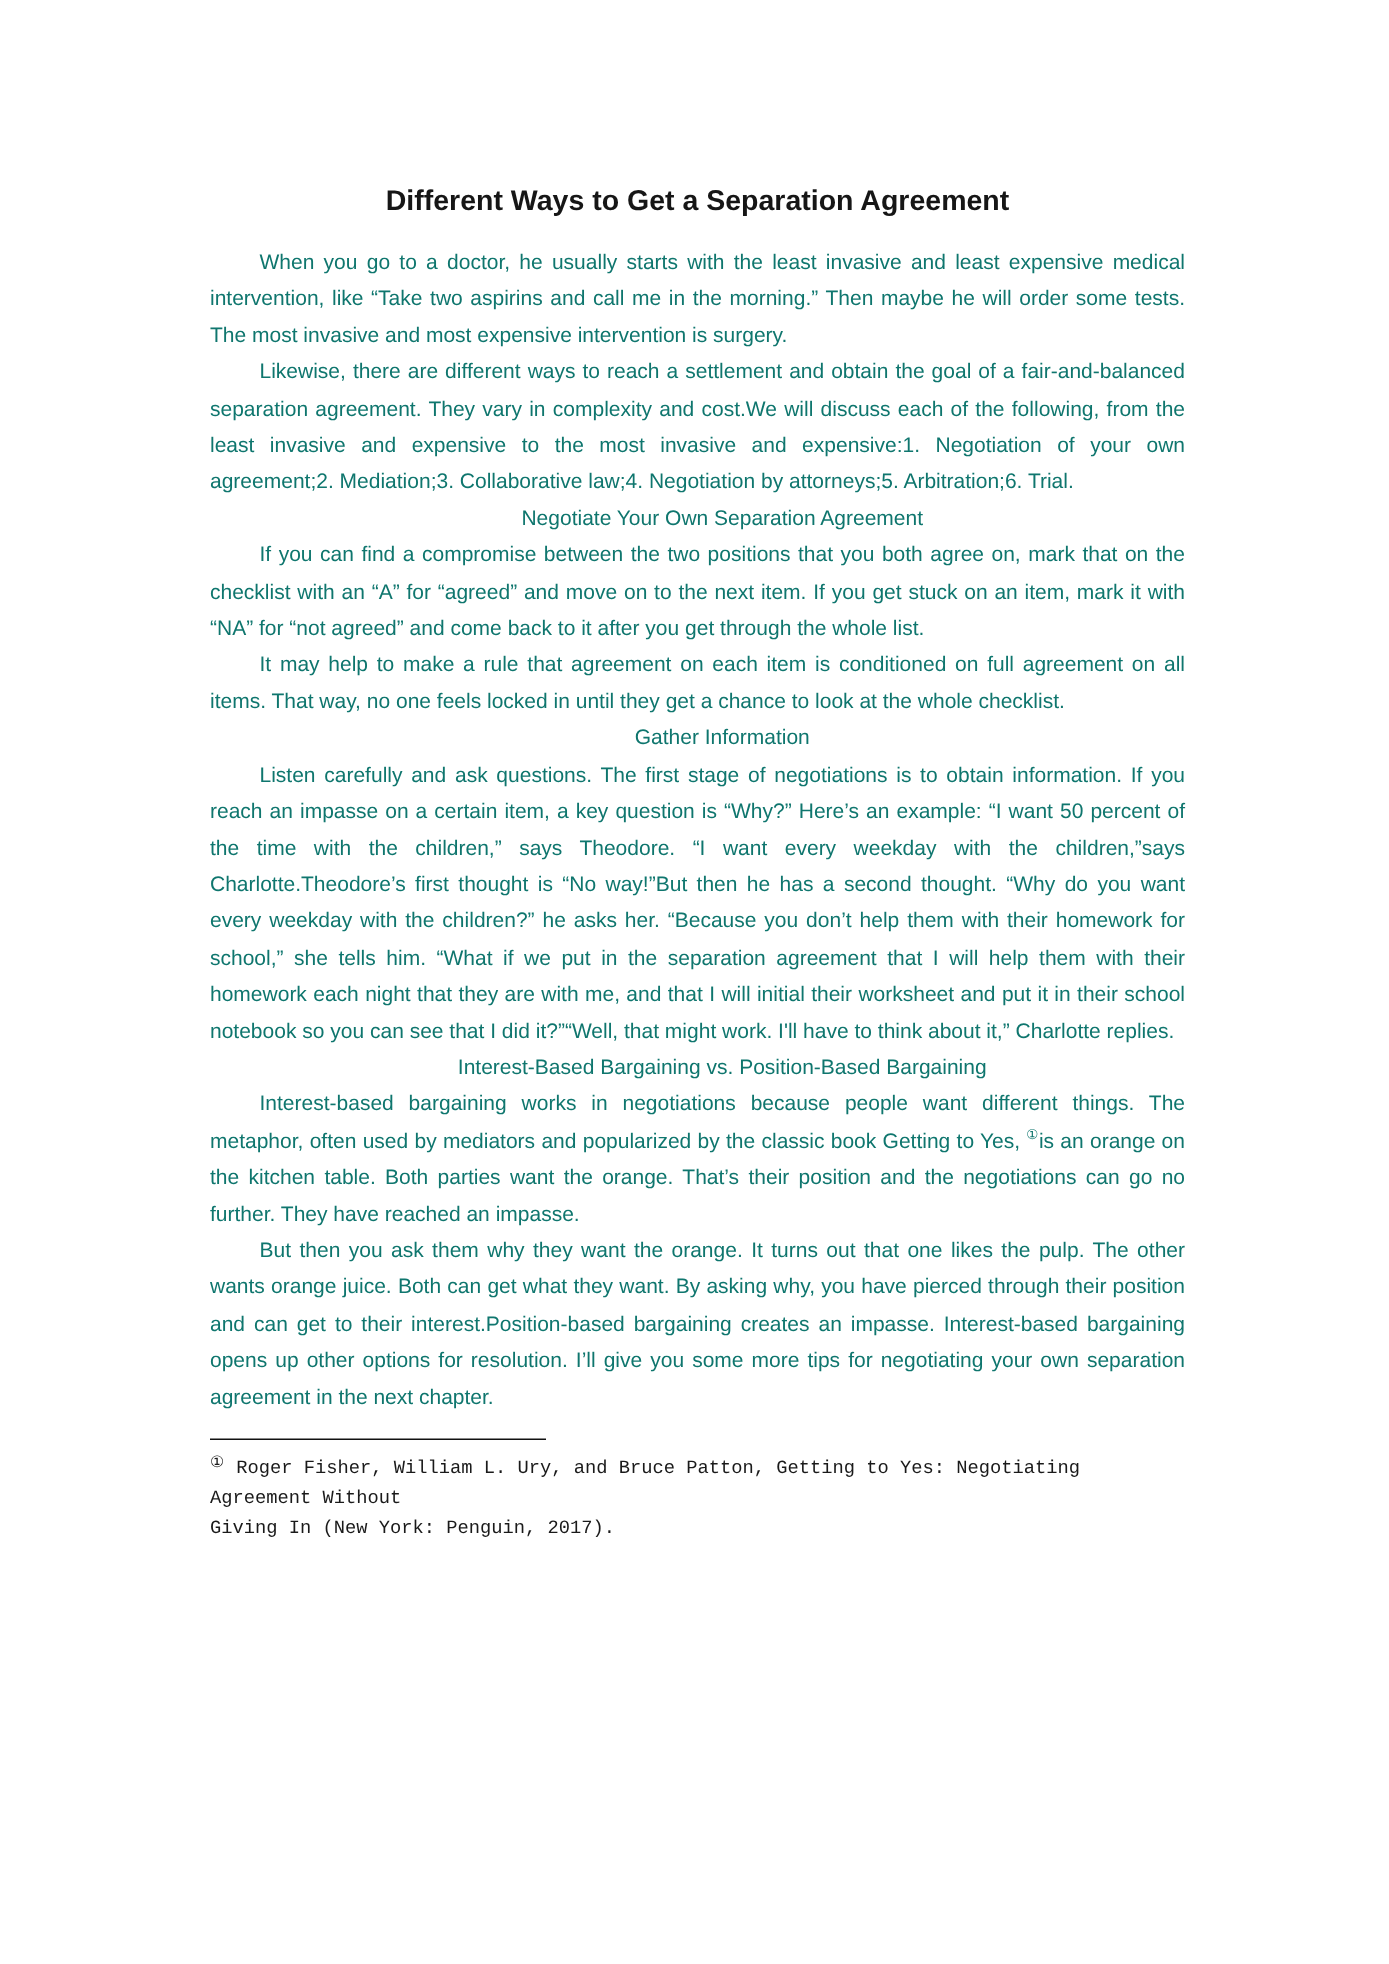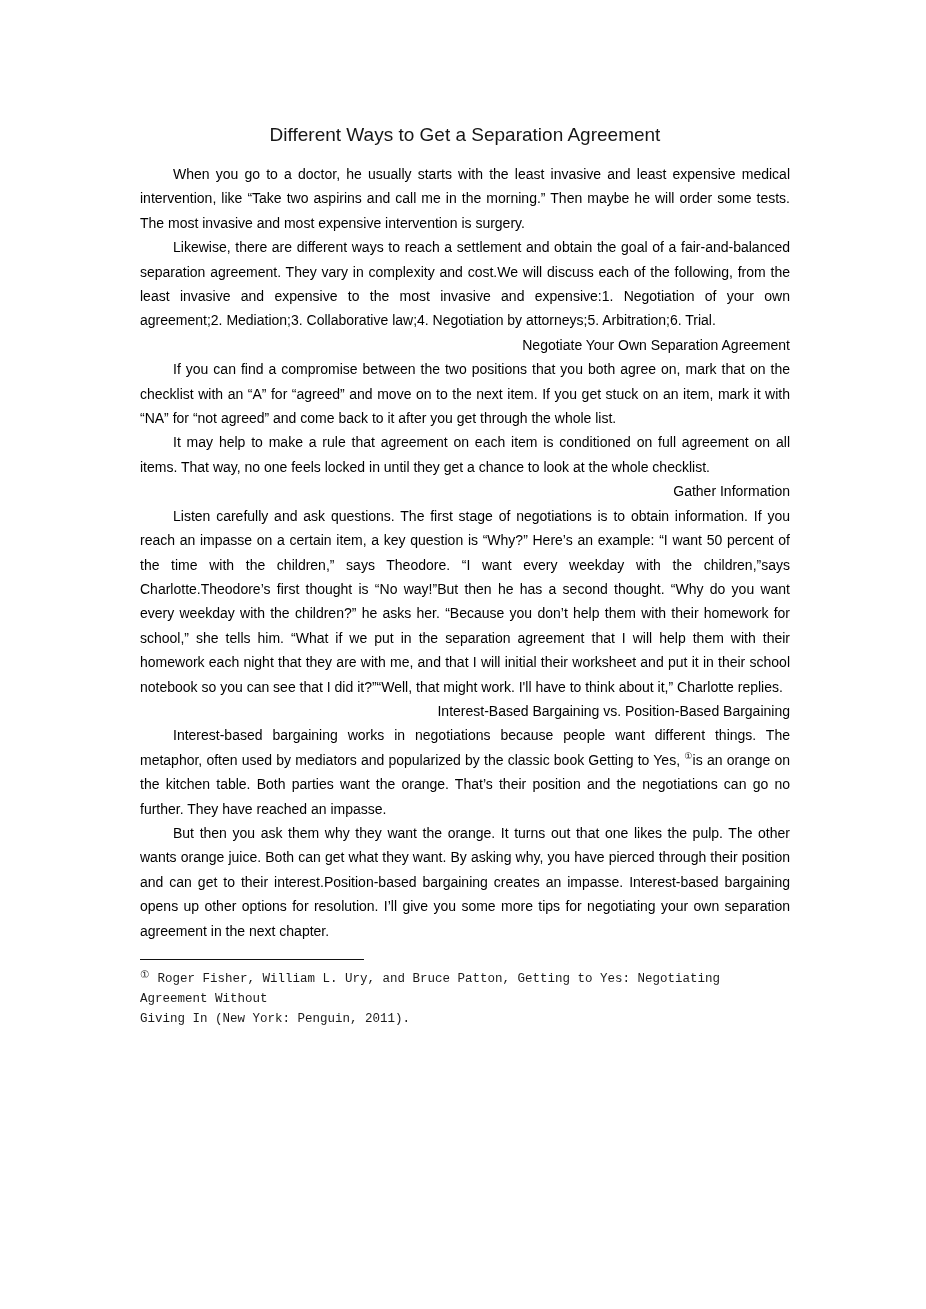--- a/index.html
+++ b/index.html
@@ -14,38 +14,38 @@
     height: 1309px;
     background: #ffffff;
     padding: 122px 136px 0 140px;
     font-family: "Liberation Sans", sans-serif;
     color: #1a1a1a;
     overflow: hidden;
   }
   .title {
     margin: 0 0 14px 0;
     font-size: 19px;
-    font-weight: 400;
+    font-weight: 700;
     line-height: 26px;
     text-align: center;
     text-indent: 0;
     color: #161616;
   }
   p.body, p.heading {
     margin: 0;
     font-size: 14px;
     line-height: 24.4px;
     text-indent: 33px;
-    color: #000000;
+    color: #0f766e;
   }
   p.body {
     text-align: justify;
   }
   p.heading {
-    text-align: right;
+    text-align: center;
   }
   sup.ref {
     font-size: 9px;
     line-height: 0;
     vertical-align: 6px;
   }
   .footnote {
     margin-top: 16px;
     font-family: Liberation Mono, monospace;
   }
@@ -95,16 +95,16 @@
 
   <p class="heading">Interest-Based Bargaining vs. Position-Based Bargaining</p>
 
   <p class="body"><span>Interest-based bargaining works in negotiations because people want different things. The metaphor, often used by mediators and popularized by the classic book Getting to Yes, </span><sup class="ref">①</sup><span>is an orange on the kitchen table. Both parties want the orange. That’s their position and the negotiations can go no further. They have reached an impasse.</span></p>
 
   <p class="body">But then you ask them why they want the orange. It turns out that one likes the pulp. The other wants orange juice. Both can get what they want. By asking why, you have pierced through their position and can get to their interest.Position-based bargaining creates an impasse. Interest-based bargaining opens up other options for resolution. I’ll give you some more tips for negotiating your own separation agreement in the next chapter.</p>
 
   <div class="footnote">
     <div class="fn-rule"></div>
     <p class="fn-line"><sup class="fn-mark">①</sup><span>Roger Fisher, William L. Ury, and Bruce Patton, Getting to Yes: Negotiating Agreement Without</span></p>
-    <p class="fn-line"><span>Giving In (New York: Penguin, 2011).</span></p>
+    <p class="fn-line"><span>Giving In (New York: Penguin, 2017).</span></p>
   </div>
 
 </div>
 
 </body></html>

